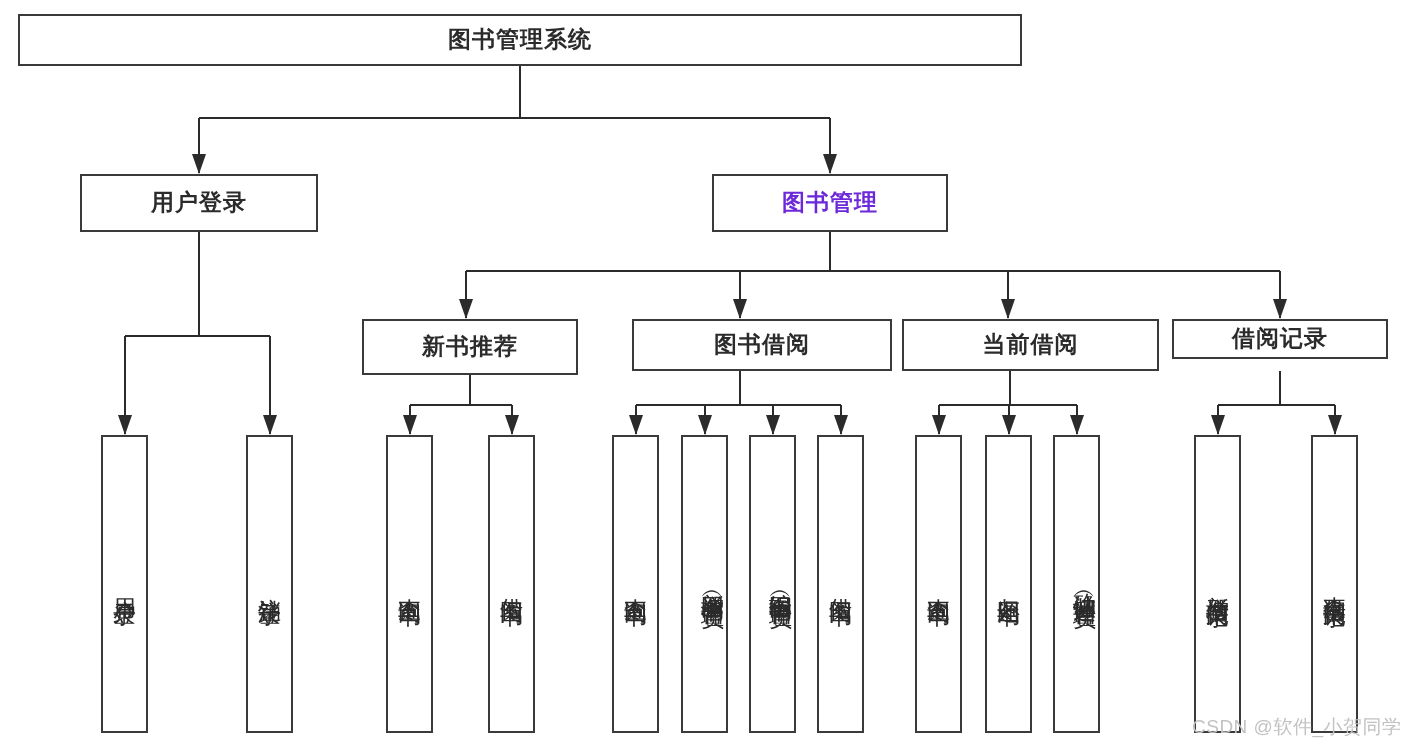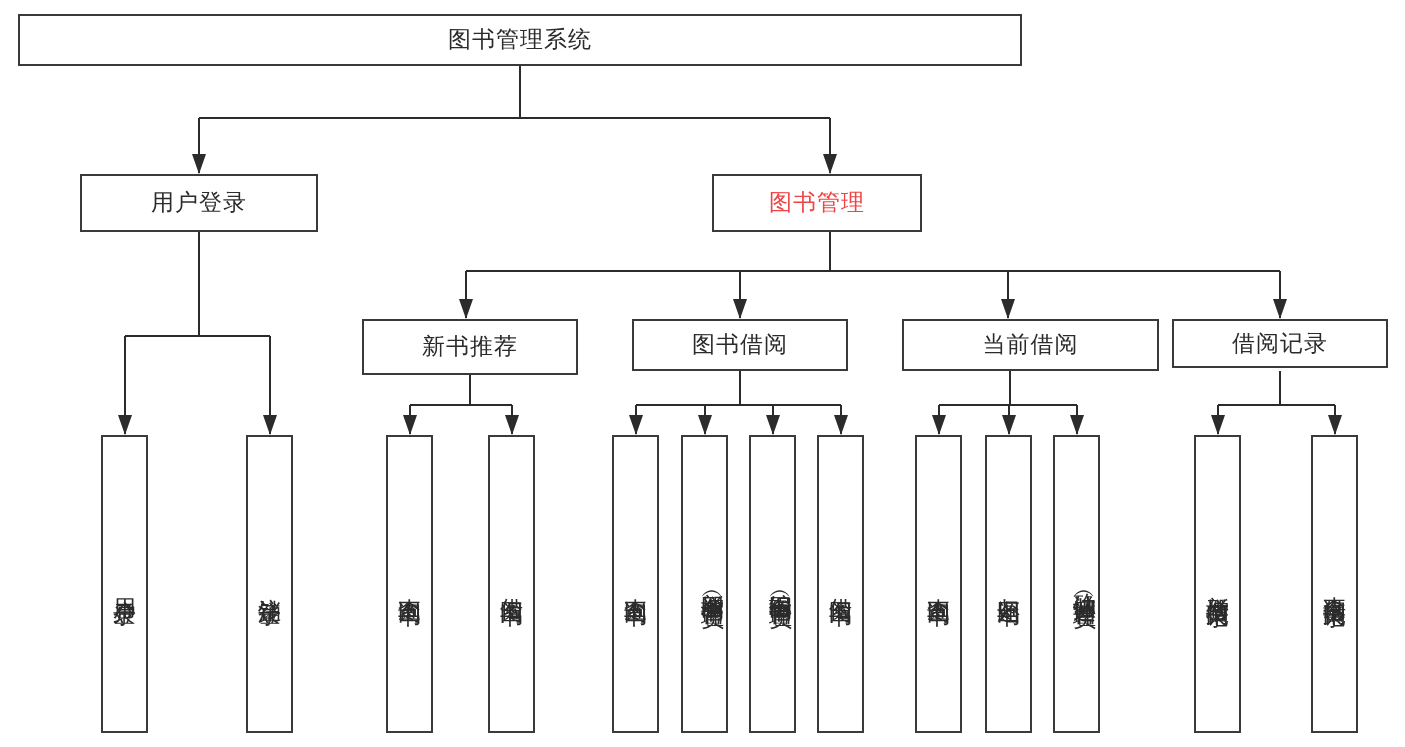--- a/index.html
+++ b/index.html
@@ -33,20 +33,21 @@
     display: flex;
     align-items: center;
     justify-content: center;
     color: #2b2b2b;
     overflow: hidden;
   }
   .node.horiz {
     font-size: 23px;
     line-height: 1.2;
     letter-spacing: 1px;
+    font-weight: bold;
   }
   .node.vert {
     writing-mode: vertical-rl;
     text-orientation: upright;
     font-size: 23px;
     line-height: 1.18;
     letter-spacing: 2px;
     padding: 4px 0;
   }
   .node.vert.top {
@@ -124,33 +125,33 @@
       <line x1="1335" y1="405" x2="1335" y2="434" stroke="#2b2b2b" stroke-width="2.5" shape-rendering="crispEdges"></line>
       <path d="M 1328 415 L 1342 415 L 1335 435 Z" fill="#2b2b2b"></path>
     </svg>
   <div id="nodes-layer">
       <div class="node horiz" style="left: 18px; top: 14px; width: 1004px; height: 52px; border-color: rgb(58, 58, 58); background: rgb(255, 255, 255); color: rgb(43, 43, 43);">
         <span class="node-label">图书管理系统</span>
       </div>
       <div class="node horiz" style="left: 80px; top: 174px; width: 238px; height: 58px; border-color: rgb(58, 58, 58); background: rgb(255, 255, 255); color: rgb(43, 43, 43);">
         <span class="node-label">用户登录</span>
       </div>
-      <div class="node horiz" style="left: 712px; top: 174px; width: 210px; height: 58px; border-color: rgb(58, 58, 58); background: rgb(255, 255, 255); color: #ef4444;">
+      <div class="node horiz" style="left: 712px; top: 174px; width: 236px; height: 58px; border-color: rgb(58, 58, 58); background: rgb(255, 255, 255); color: #6d28d9;">
         <span class="node-label">图书管理</span>
       </div>
       <div class="node horiz" style="left: 362px; top: 319px; width: 216px; height: 56px; border-color: rgb(58, 58, 58); background: rgb(255, 255, 255); color: rgb(43, 43, 43);">
         <span class="node-label">新书推荐</span>
       </div>
-      <div class="node horiz" style="left: 632px; top: 319px; width: 216px; height: 52px; border-color: rgb(58, 58, 58); background: rgb(255, 255, 255); color: rgb(43, 43, 43);">
+      <div class="node horiz" style="left: 632px; top: 319px; width: 260px; height: 52px; border-color: rgb(58, 58, 58); background: rgb(255, 255, 255); color: rgb(43, 43, 43);">
         <span class="node-label">图书借阅</span>
       </div>
       <div class="node horiz" style="left: 902px; top: 319px; width: 257px; height: 52px; border-color: rgb(58, 58, 58); background: rgb(255, 255, 255); color: rgb(43, 43, 43);">
         <span class="node-label">当前借阅</span>
       </div>
-      <div class="node horiz" style="left: 1172px; top: 319px; width: 216px; height: 49px; border-color: rgb(58, 58, 58); background: rgb(255, 255, 255); color: rgb(43, 43, 43);">
+      <div class="node horiz" style="left: 1172px; top: 319px; width: 216px; height: 40px; border-color: rgb(58, 58, 58); background: rgb(255, 255, 255); color: rgb(43, 43, 43);">
         <span class="node-label">借阅记录</span>
       </div>
       <div class="node vert" style="left: 101px; top: 435px; width: 47px; height: 298px; border-color: rgb(58, 58, 58); background: rgb(255, 255, 255); color: rgb(43, 43, 43);">
         <span class="node-label">用户登录</span>
       </div>
       <div class="node vert" style="left: 246px; top: 435px; width: 47px; height: 298px; border-color: rgb(58, 58, 58); background: rgb(255, 255, 255); color: rgb(43, 43, 43);">
         <span class="node-label">注销登录</span>
       </div>
       <div class="node vert" style="left: 386px; top: 435px; width: 47px; height: 298px; border-color: rgb(58, 58, 58); background: rgb(255, 255, 255); color: rgb(43, 43, 43);">
         <span class="node-label">查询图书</span>
@@ -179,13 +180,14 @@
       <div class="node vert top" style="left: 1053px; top: 435px; width: 47px; height: 298px; border-color: rgb(58, 58, 58); background: rgb(255, 255, 255); color: rgb(43, 43, 43);">
         <span class="node-label">确认归还（管理员）</span>
       </div>
       <div class="node vert" style="left: 1194px; top: 435px; width: 47px; height: 298px; border-color: rgb(58, 58, 58); background: rgb(255, 255, 255); color: rgb(43, 43, 43);">
         <span class="node-label">新增借阅记录</span>
       </div>
       <div class="node vert" style="left: 1311px; top: 435px; width: 47px; height: 298px; border-color: rgb(58, 58, 58); background: rgb(255, 255, 255); color: rgb(43, 43, 43);">
         <span class="node-label">查询借阅记录</span>
       </div>
     </div>
+  <div class="watermark" style="left: 1192px; top: 714px;">CSDN @软件_小贺同学</div>
 </div>
 
 </body></html>

